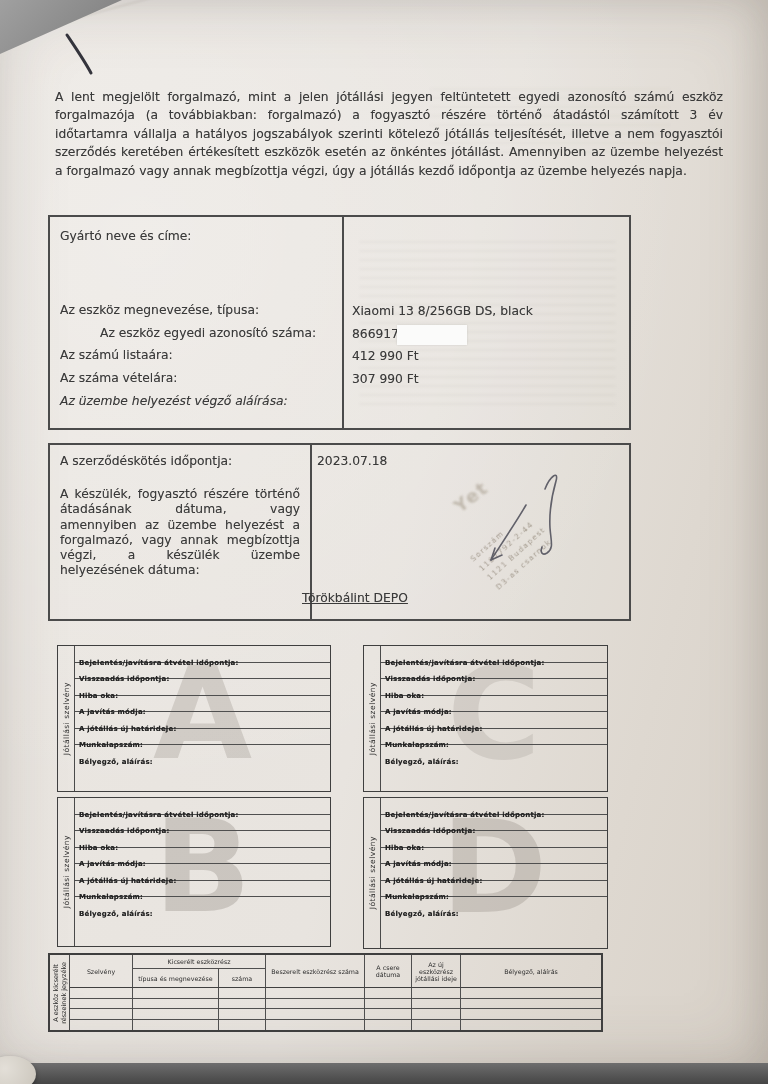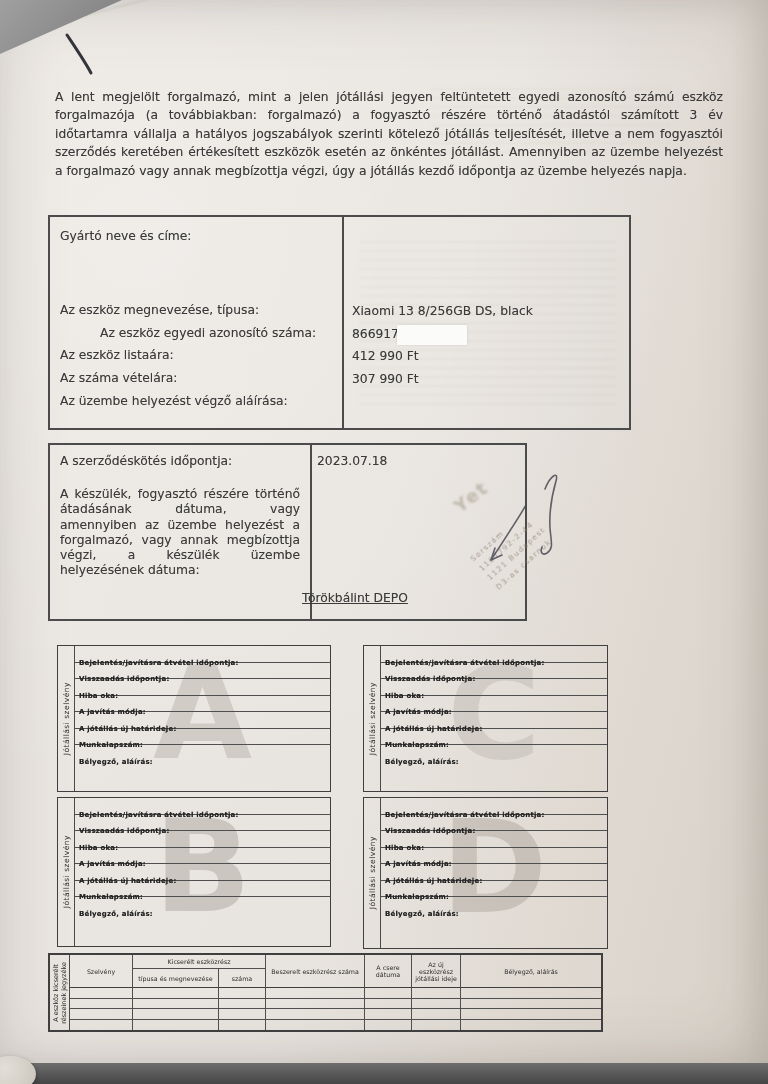--- a/index.html
+++ b/index.html
@@ -86,31 +86,31 @@
     </svg>
 
     <div class="intro">A lent megjelölt forgalmazó, mint a jelen jótállási jegyen feltüntetett egyedi azonosító számú eszköz forgalmazója (a továbbiakban: forgalmazó) a fogyasztó részére történő átadástól számított 3 év időtartamra vállalja a hatályos jogszabályok szerinti kötelező jótállás teljesítését, illetve a nem fogyasztói szerződés keretében értékesített eszközök esetén az önkéntes jótállást. Amennyiben az üzembe helyezést a forgalmazó vagy annak megbízottja végzi, úgy a jótállás kezdő időpontja az üzembe helyezés napja.</div>
 
     <div class="box" style="left:48px;top:215px;width:583px;height:215px;">
       <div class="vline" style="left:292px;"></div>
       <div class="ghost" style="left:310px;top:24px;width:255px;height:170px;opacity:0.55;"></div>
       <div class="cell-text" style="left:10px;top:12px;">Gyártó neve és címe:</div>
       <div class="cell-text" style="left:10px;top:86px;">Az eszköz megnevezése, típusa:</div>
       <div class="cell-text" style="left:10px;top:109px;margin-left:40px;">Az eszköz egyedi azonosító száma:</div>
-      <div class="cell-text" style="left:10px;top:131px;">Az eszköz listaára:</div>
+      <div class="cell-text" style="left:10px;top:131px;">Az számú listaára:</div>
       <div class="cell-text" style="left:10px;top:154px;">Az száma vételára:</div>
-      <div class="cell-text" style="left:10px;top:177px;">Az üzembe helyezést végző aláírása:</div>
+      <div class="cell-text" style="left:10px;top:177px;font-style:italic;">Az üzembe helyezést végző aláírása:</div>
       <div class="cell-text" style="left:302px;top:87px;">Xiaomi 13 8/256GB DS, black</div>
       <div class="cell-text" style="left:302px;top:110px;">8669170</div>
       <div class="cell-text" style="left:302px;top:132px;">412 990 Ft</div>
       <div class="cell-text" style="left:302px;top:155px;">307 990 Ft</div>
       <div class="redaction" style="left:347px;top:108px;width:70px;height:20px;"></div>
     </div>
 
-    <div class="box" style="left:48px;top:443px;width:479px;height:178px;">
+    <div class="box" style="left:48px;top:443px;width:583px;height:178px;">
       <div class="vline" style="left:260px;"></div>
       <div class="cell-text" style="left:10px;top:9px;width:240px;">A szerződéskötés időpontja:</div>
       <div class="cell-text just" style="left:10px;top:42px;width:240px;line-height:15.3px;">A készülék, fogyasztó részére történő átadásának dátuma, vagy amennyiben az üzembe helyezést a forgalmazó, vagy annak megbízottja végzi, a készülék üzembe helyezésének dátuma:</div>
       <div class="cell-text" style="left:267px;top:9px;">2023.07.18</div>
       <div class="cell-text" style="left:252px;top:146px;text-decoration:underline;">Törökbálint DEPO</div>
     </div>
 
     <div class="stamp-yet">Yet</div>
     <div class="stamp-lines">
       <div>Sorszám</div>

